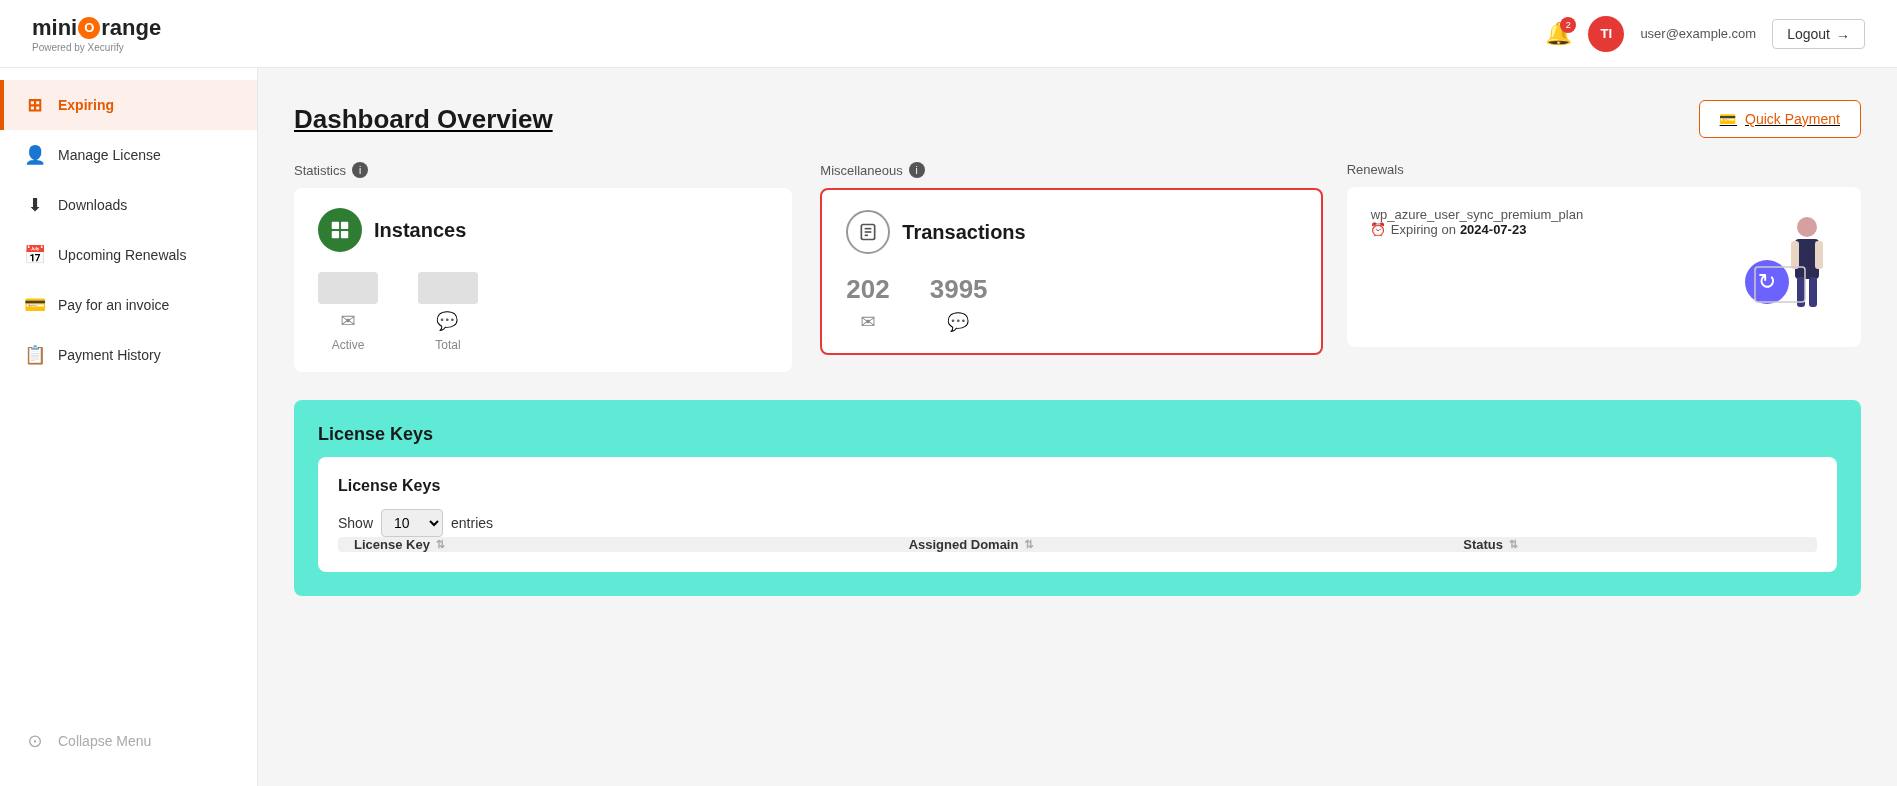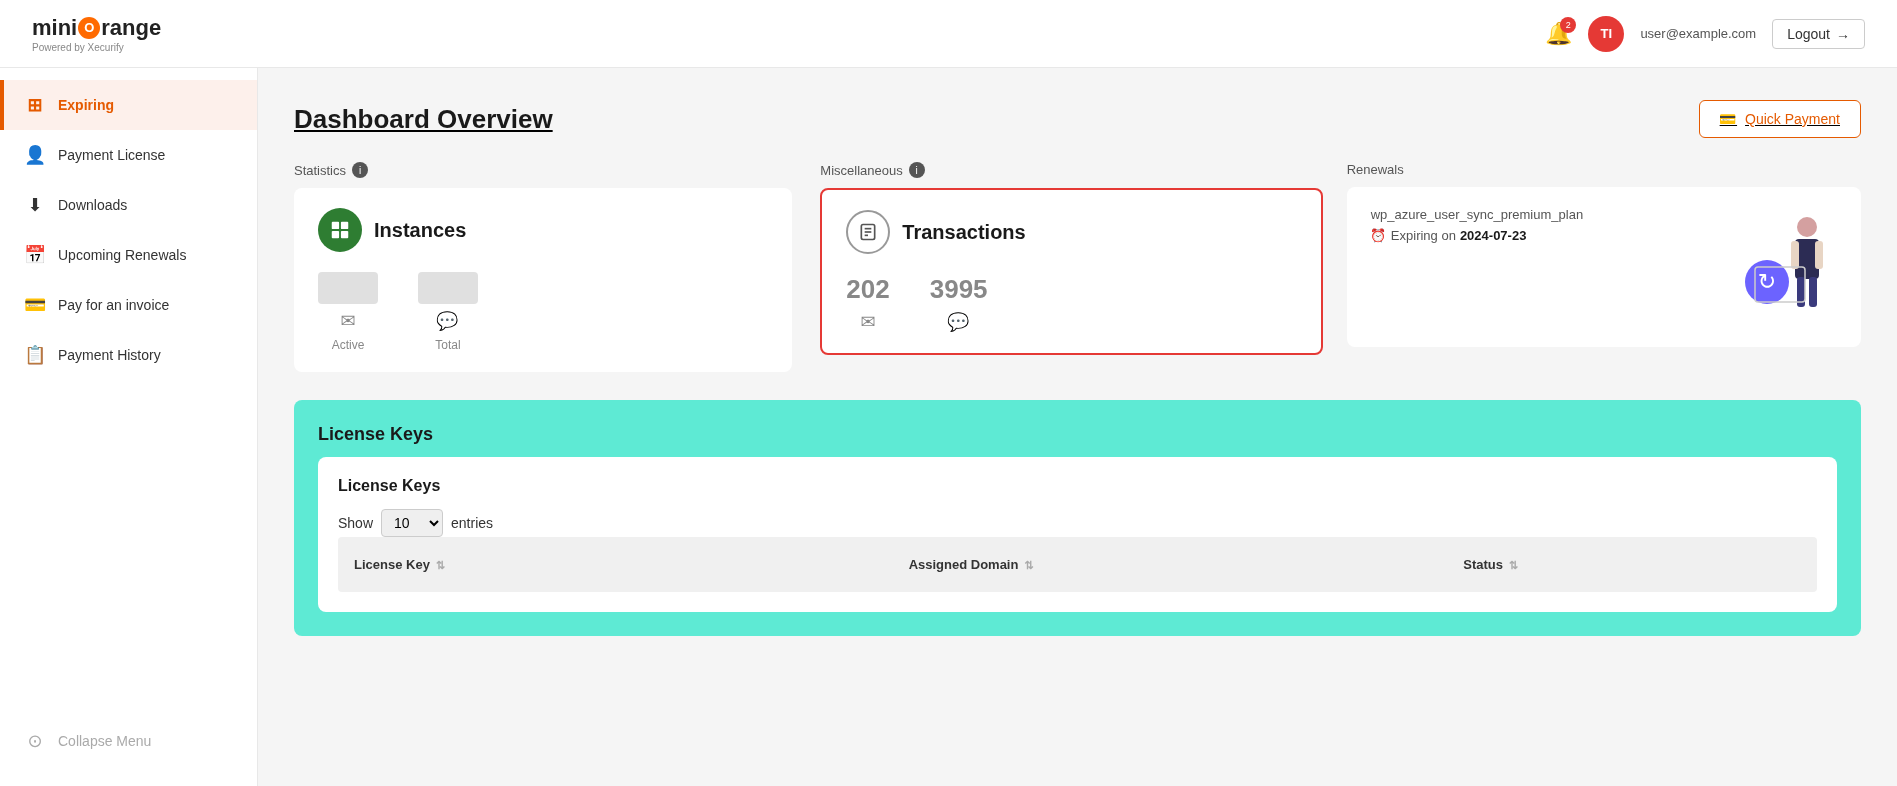--- a/index.html
+++ b/index.html
@@ -267,21 +267,20 @@
     .renewals-content { flex: 1; }
     .renewal-plugin-name {
       font-size: 16px;
       font-weight: 700;
       color: #1a1a1a;
       margin-bottom: 8px;
     }
     .renewal-plan {
       font-size: 13px;
       color: #555;
-      margin-bottom: 6px;
     }
     .renewal-expiry {
       font-size: 13px;
       color: #555;
       display: flex;
       align-items: center;
       gap: 4px;
     }
     .renewal-expiry .expiry-date { font-weight: 700; color: #1a1a1a; }
     .renewal-illustration {
@@ -330,26 +329,26 @@
       font-size: 14px;
       cursor: pointer;
     }
     .table-header {
       display: grid;
       grid-template-columns: 3fr 3fr 2fr;
       background: #f0f0f0;
       border-radius: 4px;
     }
     .table-header-cell {
-      padding: 20px 16px;
+      padding: 0 16px;
       font-size: 13px;
       font-weight: 700;
       color: #333;
       display: flex;
-      align-items: flex-end;
+      align-items: center;
       gap: 6px;
     }
     .sort-arrows { color: #aaa; font-size: 11px; }
   </style>
 </head>
 <body>
 
 <div class="header">
   <div class="logo-area">
     <div class="logo-text">
@@ -375,21 +374,21 @@
 
 <div class="main-layout">
 
   <div class="sidebar">
     <div class="sidebar-item active">
       <span class="sidebar-icon">⊞</span>
       <span>Expiring</span>
     </div>
     <div class="sidebar-item">
       <span class="sidebar-icon">👤</span>
-      <span>Payment License</span>
+      <span>Manage License</span>
     </div>
     <div class="sidebar-item">
       <span class="sidebar-icon">⬇</span>
       <span>Downloads</span>
     </div>
     <div class="sidebar-item">
       <span class="sidebar-icon">📅</span>
       <span>Upcoming Renewals</span>
     </div>
     <div class="sidebar-item">

